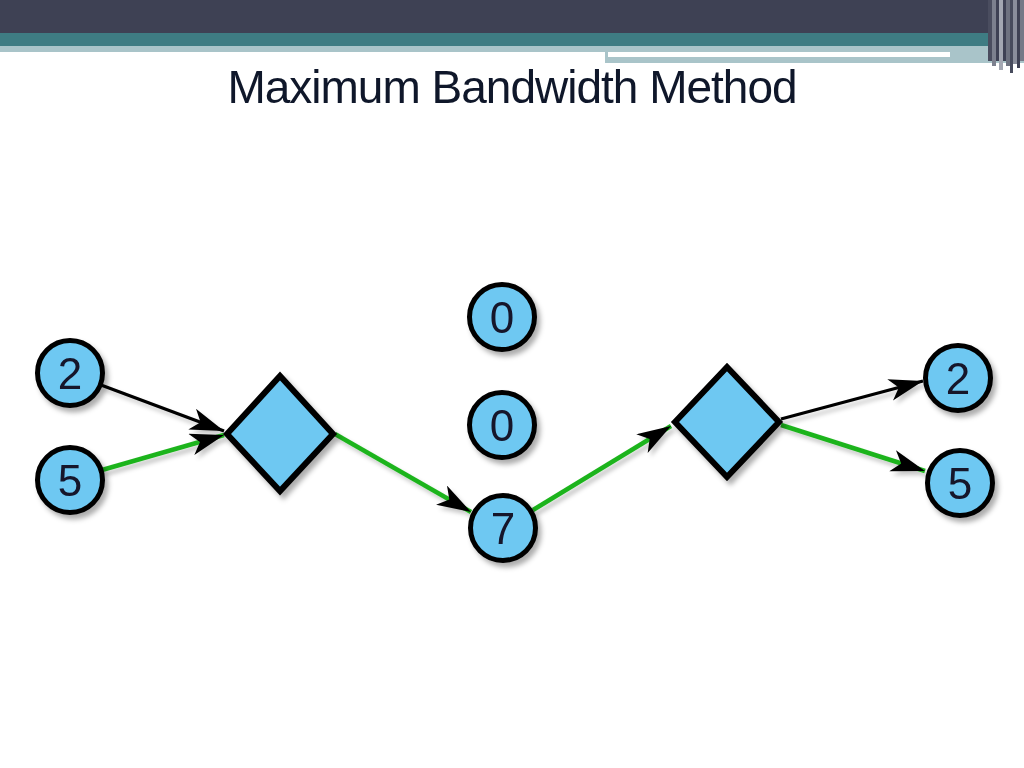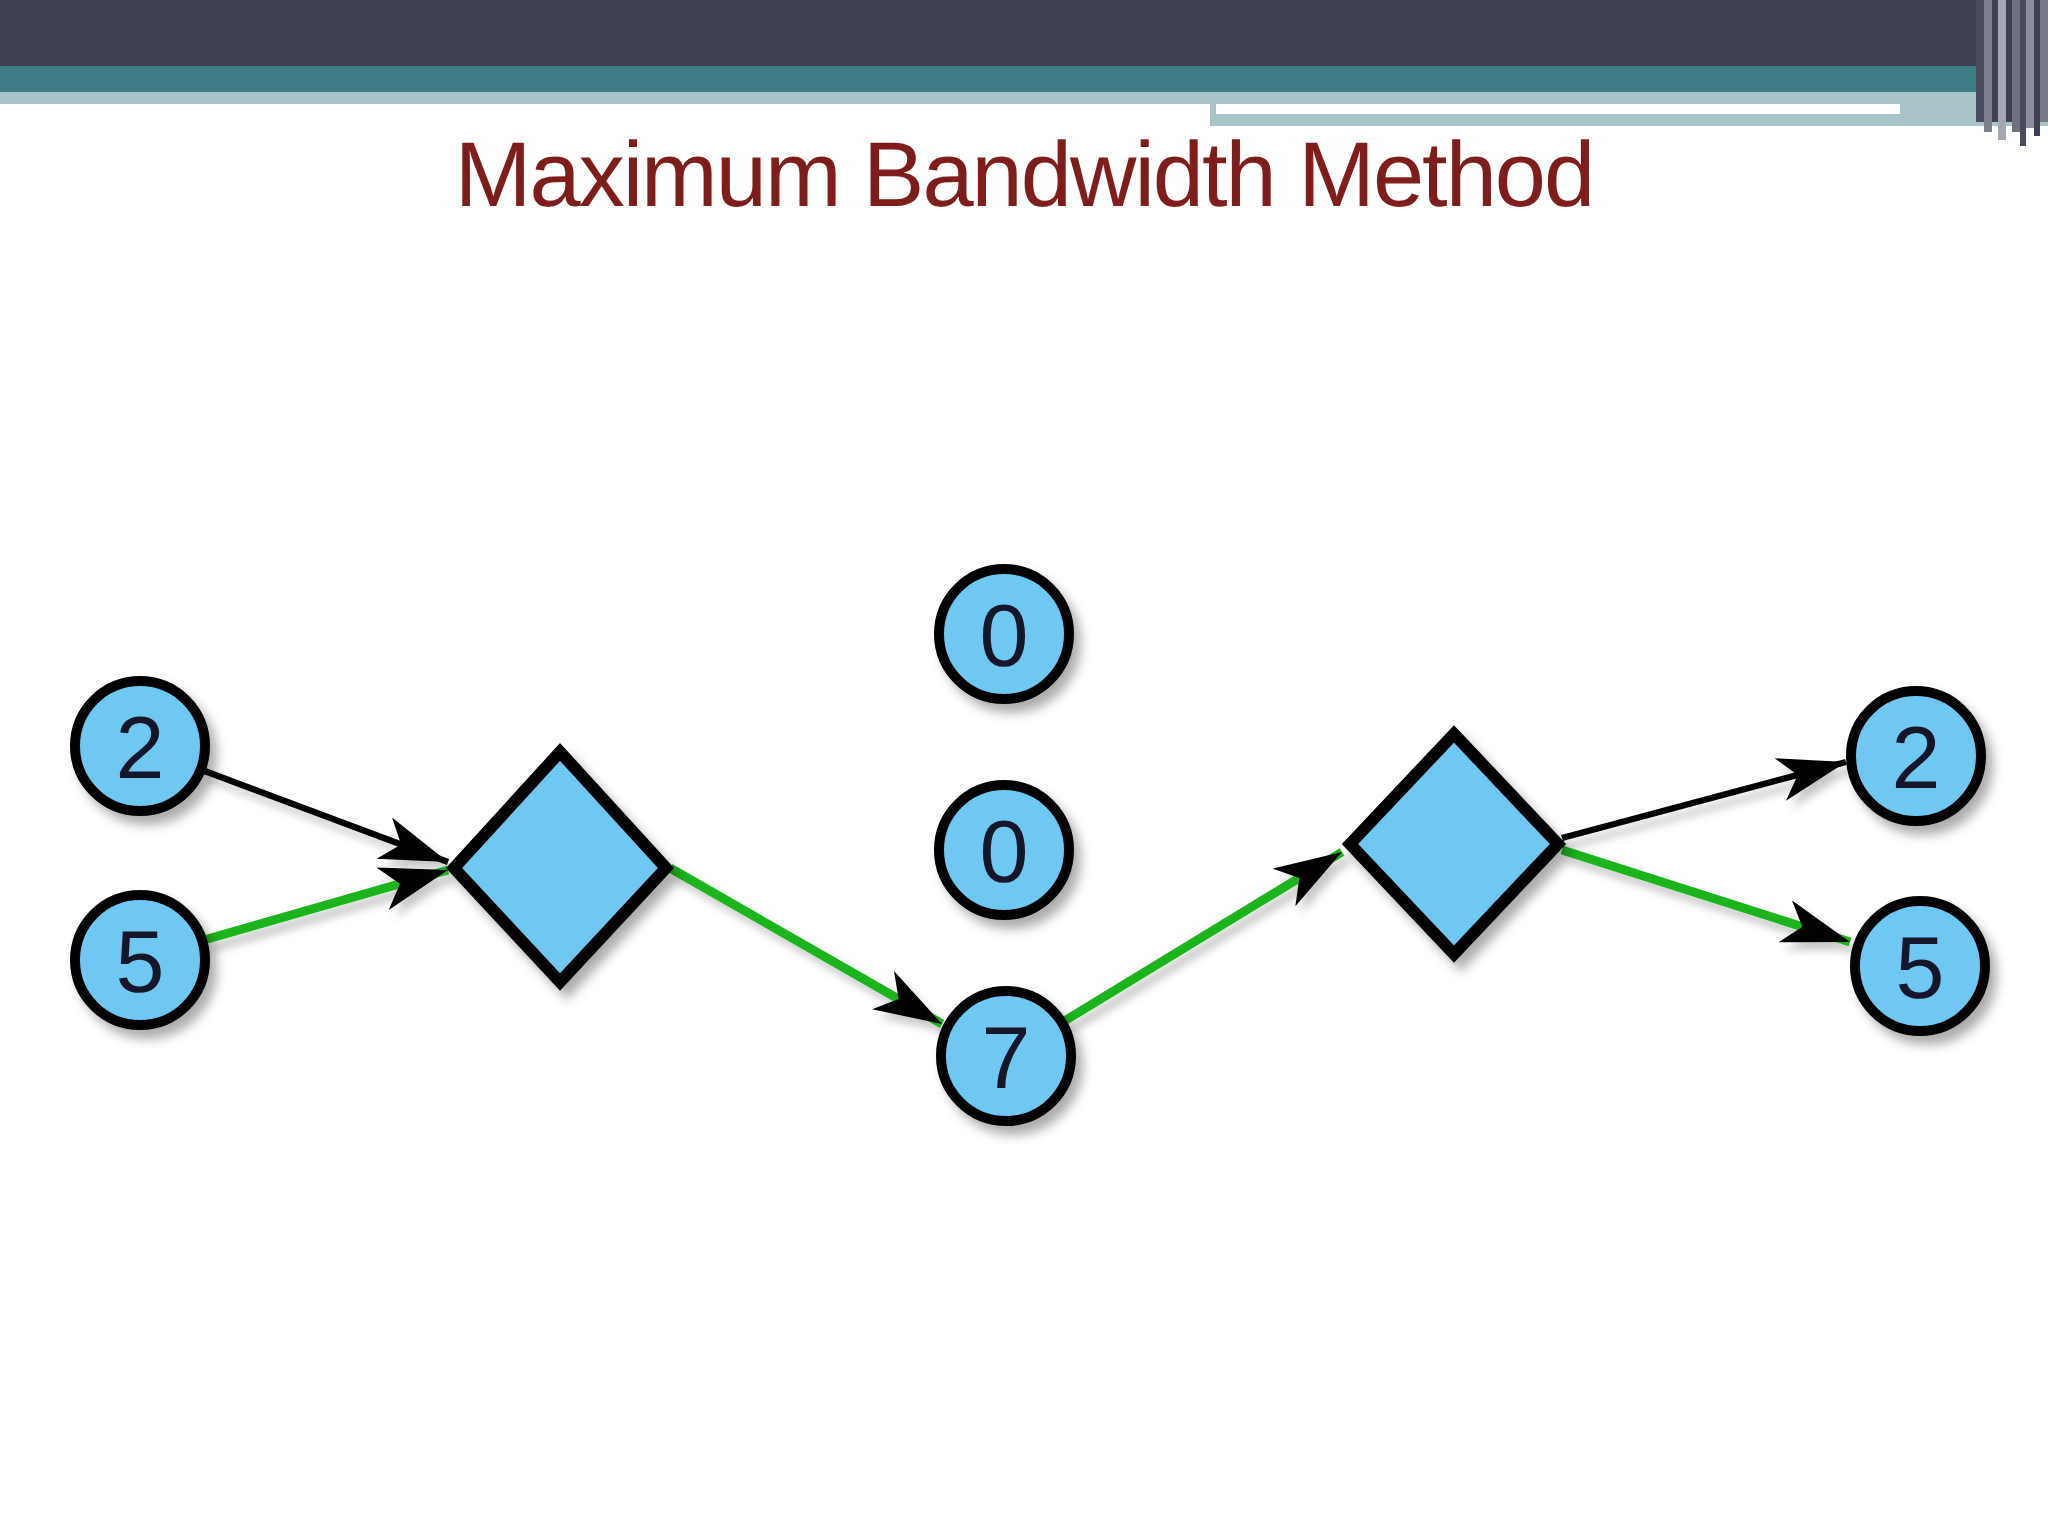--- a/index.html
+++ b/index.html
@@ -41,21 +41,21 @@
   .stripes div { position: absolute; top: 0; }
   
   .title {
     position: absolute;
     top: 60px; left: 0;
     width: 1024px;
     text-align: center;
     font-size: 46px;
     font-weight: 400;
     letter-spacing: -1px;
-    color: #7f1d1d;
+    color: #0f172a;
   }
   
   svg.graph { position: absolute; top: 0; left: 0; }
   .node-shape { fill: #6EC8F2; stroke: #000000; }
   .node-label {
     font-family: "Liberation Sans", sans-serif;
     font-size: 44px;
     fill: #14142B;
     text-anchor: middle;
   }

